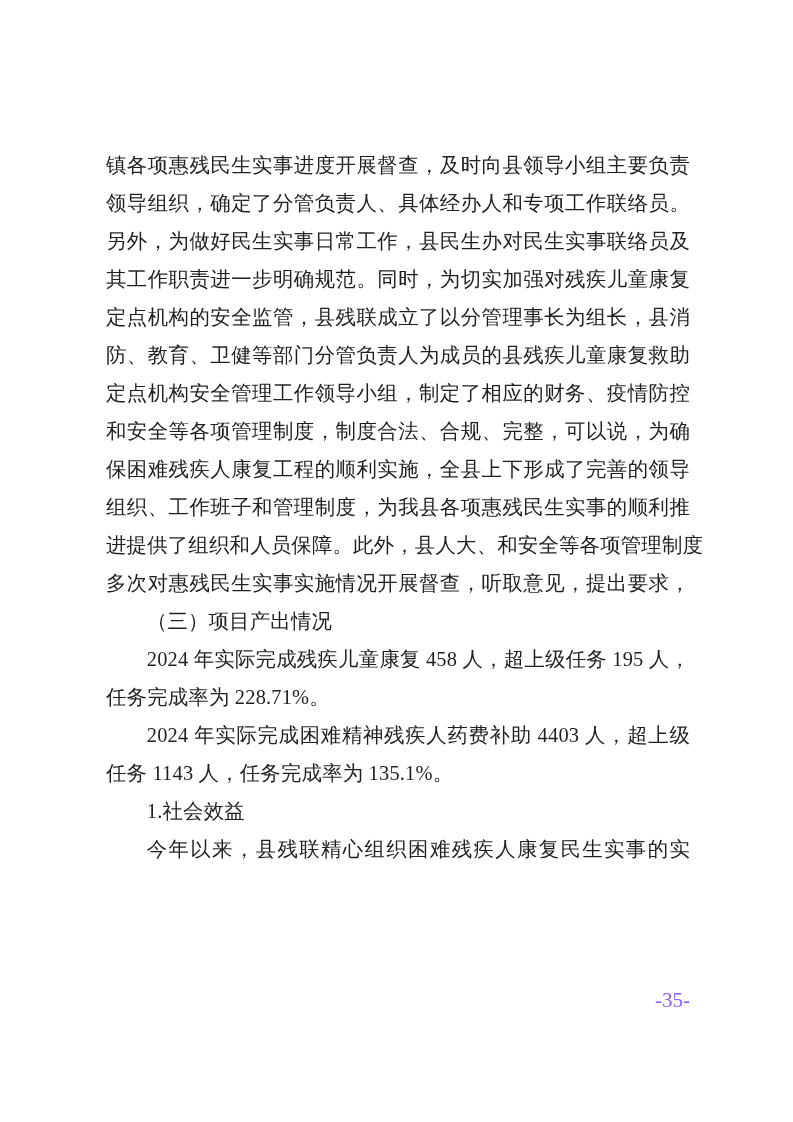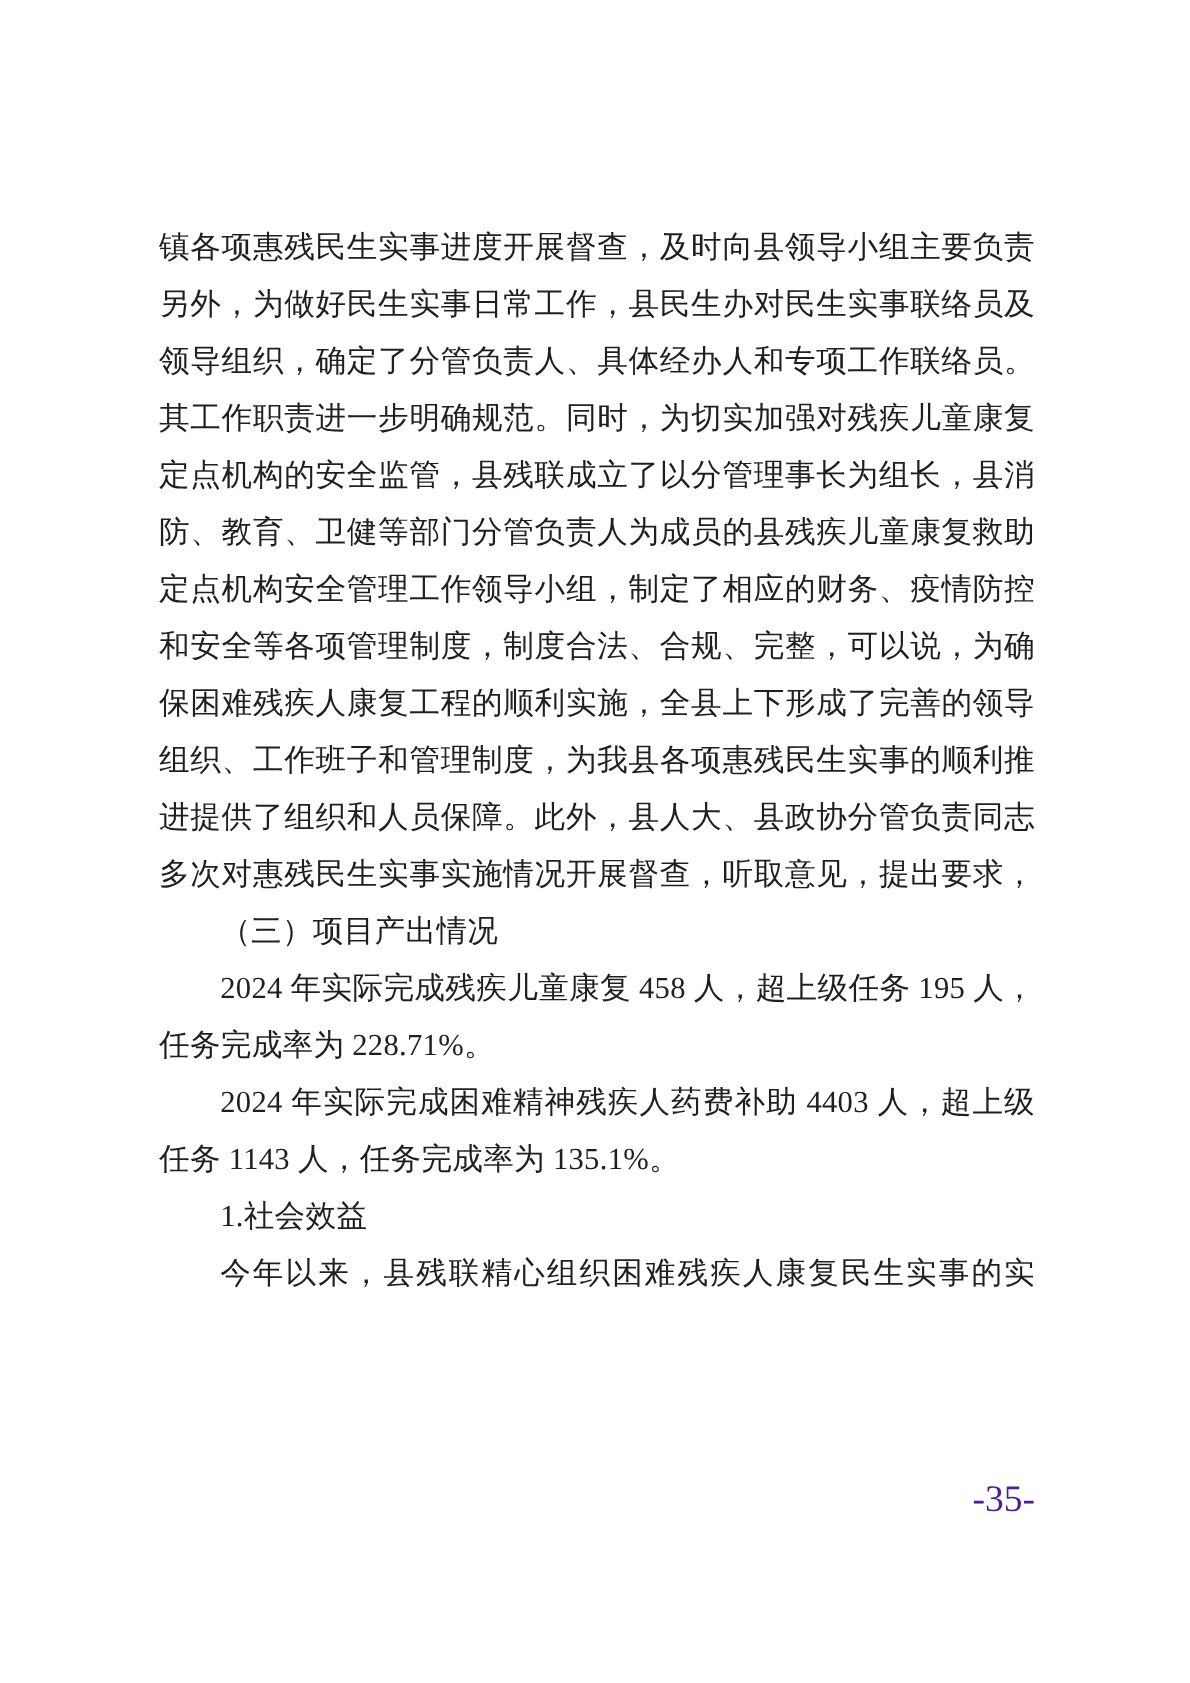--- a/index.html
+++ b/index.html
@@ -39,42 +39,42 @@
   .line.indent {
     text-indent: 2em;
   }
   .line.heading {
     font-weight: 400;
   }
   .page-number {
     position: absolute;
     top: 988px;
     right: 103px;
-    font-size: 25px;
+    font-size: 21px;
     line-height: 24px;
-    color: #4c1d95;
+    color: #8b5cf6;
     font-family: "Liberation Serif", serif;
   }
 </style>
 </head>
 <body>
 
 <div class="page">
   <div class="textblock">
       <div class="line body fill">镇各项惠残民生实事进度开展督查，及时向县领导小组主要负责</div>
+      <div class="line body fill">领导组织，确定了分管负责人、具体经办人和专项工作联络员。</div>
       <div class="line body fill">另外，为做好民生实事日常工作，县民生办对民生实事联络员及</div>
-      <div class="line body fill">领导组织，确定了分管负责人、具体经办人和专项工作联络员。</div>
       <div class="line body fill">其工作职责进一步明确规范。同时，为切实加强对残疾儿童康复</div>
       <div class="line body fill">定点机构的安全监管，县残联成立了以分管理事长为组长，县消</div>
       <div class="line body fill">防、教育、卫健等部门分管负责人为成员的县残疾儿童康复救助</div>
       <div class="line body fill">定点机构安全管理工作领导小组，制定了相应的财务、疫情防控</div>
       <div class="line body fill">和安全等各项管理制度，制度合法、合规、完整，可以说，为确</div>
       <div class="line body fill">保困难残疾人康复工程的顺利实施，全县上下形成了完善的领导</div>
       <div class="line body fill">组织、工作班子和管理制度，为我县各项惠残民生实事的顺利推</div>
-      <div class="line body fill">进提供了组织和人员保障。此外，县人大、县政协分管负责同志</div>
+      <div class="line body fill">进提供了组织和人员保障。此外，县人大、和安全等各项管理制度</div>
       <div class="line body fill">多次对惠残民生实事实施情况开展督查，听取意见，提出要求，</div>
       <div class="line heading indent">（三）项目产出情况</div>
       <div class="line body fill indent">2024 年实际完成残疾儿童康复 458 人，超上级任务 195 人，</div>
       <div class="line body">任务完成率为 228.71%。</div>
       <div class="line body fill indent">2024 年实际完成困难精神残疾人药费补助 4403 人，超上级</div>
       <div class="line body">任务 1143 人，任务完成率为 135.1%。</div>
       <div class="line subheading indent">1.社会效益</div>
       <div class="line body fill indent">今年以来，县残联精心组织困难残疾人康复民生实事的实</div>
     </div>
   <div class="page-number">-35-</div>

